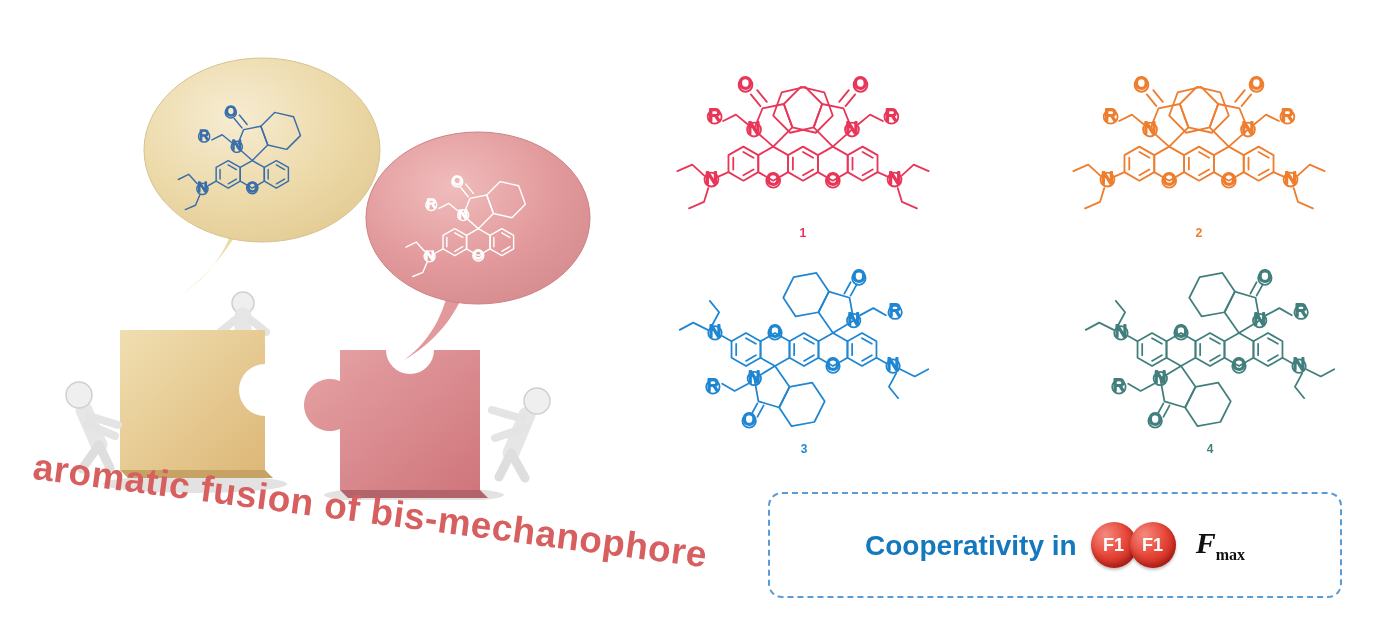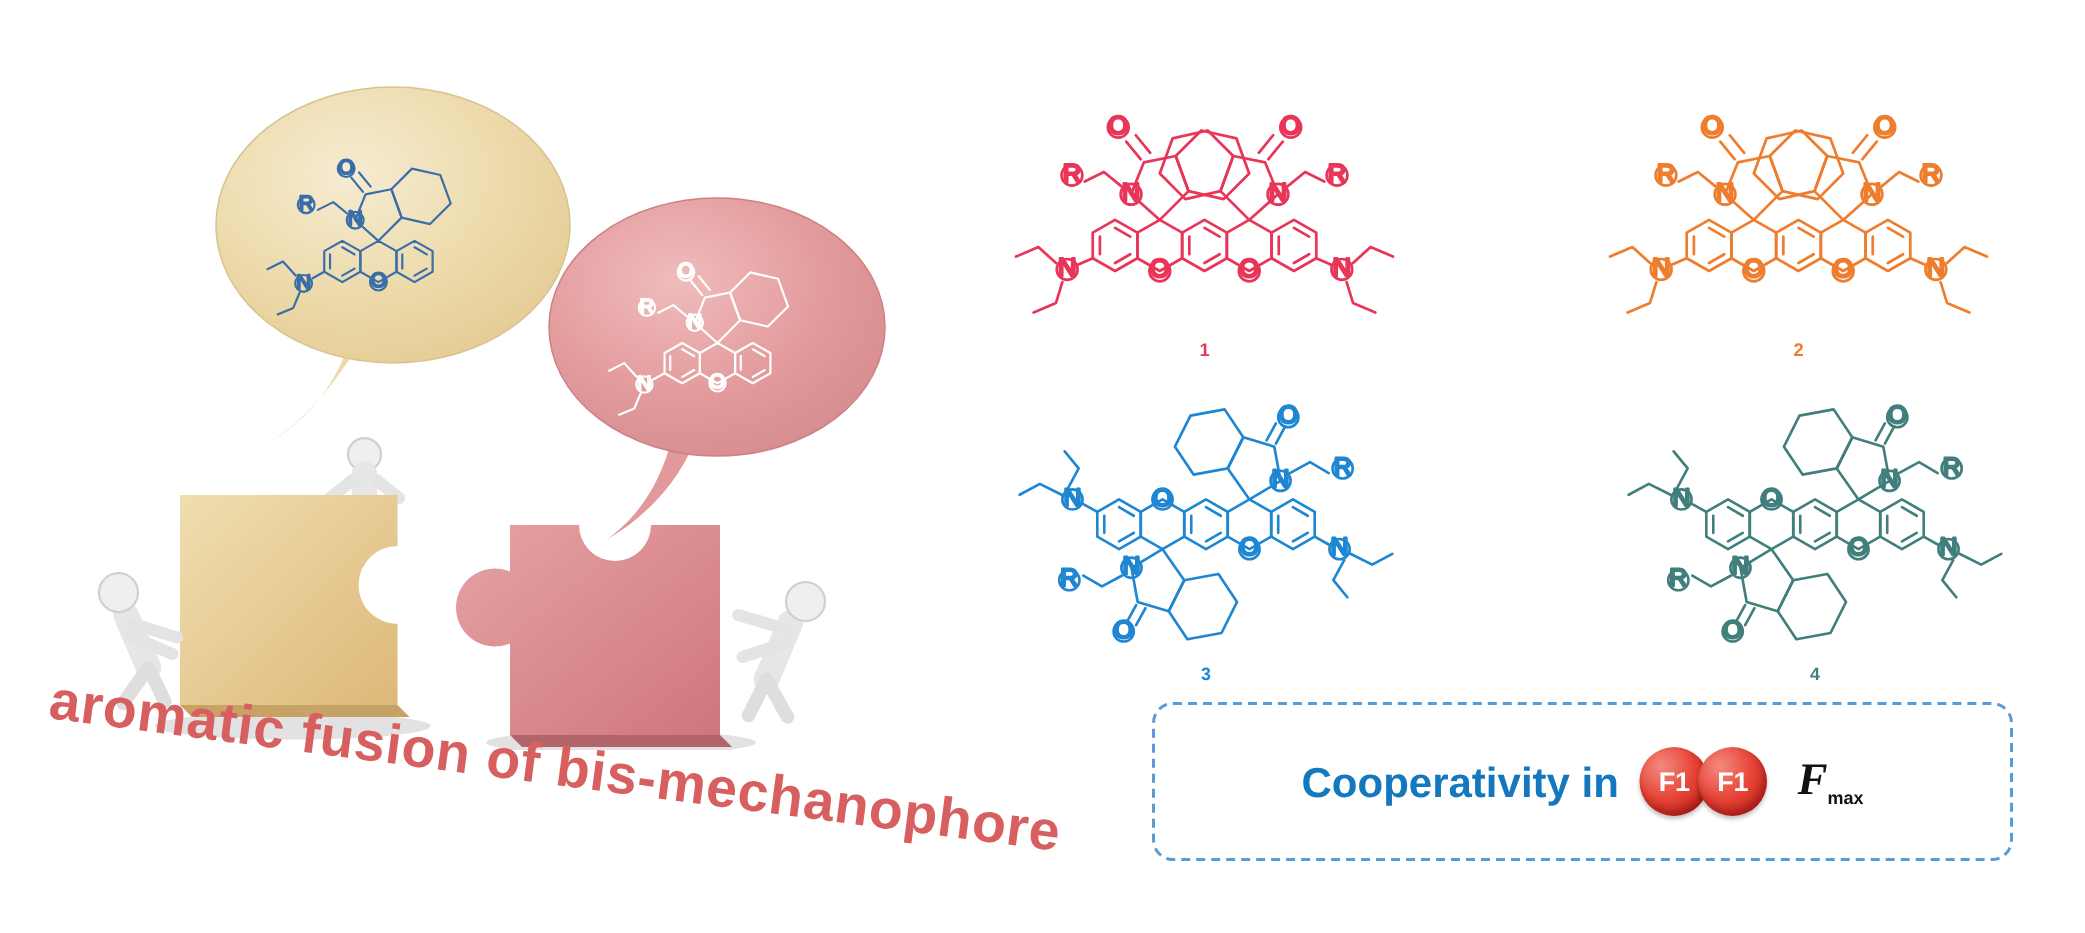--- a/index.html
+++ b/index.html
@@ -9,33 +9,33 @@
   .struct{fill:none;stroke:currentColor;stroke-width:1.7;stroke-linejoin:round;stroke-linecap:round;}
   .struct text{fill:currentColor;stroke:none;font:700 11.5px "Liberation Sans",sans-serif;}
   .cnum{font:700 21px "Liberation Sans",sans-serif;fill:currentColor;stroke:none;}
   
   .scene{position:absolute;left:0;top:0;width:760px;height:500px;}
   .compound{position:absolute;}
   .compound svg{display:block;width:100%;height:auto;}
   .headline{position:absolute;left:36px;top:446px;transform:rotate(7.5deg);transform-origin:0 0;
             font-size:37px;font-weight:700;color:#d75f5f;white-space:nowrap;letter-spacing:.5px;}
   
-  .callout{position:absolute;left:768px;top:468px;width:574px;height:106px;box-sizing:border-box;
+  .callout{position:absolute;left:768px;top:492px;width:574px;height:106px;box-sizing:border-box;
            border:2.5px dashed #5b9bd5;border-radius:14px;background:#fff;
            display:flex;align-items:center;justify-content:center;gap:14px;}
   .callout-text{text-align:center;color:#1478be;font-weight:700;font-size:28px;line-height:1.25;}
   .spheres{display:flex;align-items:flex-start;}
   .sphere{width:46px;height:46px;border-radius:50%;color:#fff;font-weight:700;font-size:18px;
           display:flex;align-items:center;justify-content:center;
           background:radial-gradient(circle at 32% 28%, #f4897e 0%, #e64436 48%, #bf2318 100%);
           box-shadow:inset -2px -4px 6px rgba(110,0,0,.45), 0 2px 3px rgba(0,0,0,.25);}
   .sphere + .sphere{margin-left:-7px;}
   .fmax{font-family:"Liberation Serif",serif;font-size:30px;font-weight:700;color:#111;margin-left:6px;}
   .fmax i{font-style:italic;}
-  .fmax sub{font-family:Liberation Sans, sans-serif;font-size:12px;font-weight:700;}
+  .fmax sub{font-family:Liberation Serif, serif;font-size:16px;font-weight:700;}
   
   .torso{stroke:#e6e6e6;stroke-width:17;stroke-linecap:round;}
   .arm{stroke:#e4e4e4;stroke-width:8;stroke-linecap:round;}
   .leg{stroke:#dedede;stroke-width:9;stroke-linecap:round;fill:none;}
   .head{fill:#efefef;stroke:#d0d0d0;stroke-width:1.5;}
 </style>
 </head>
 <body>
 
 <div class="canvas">

